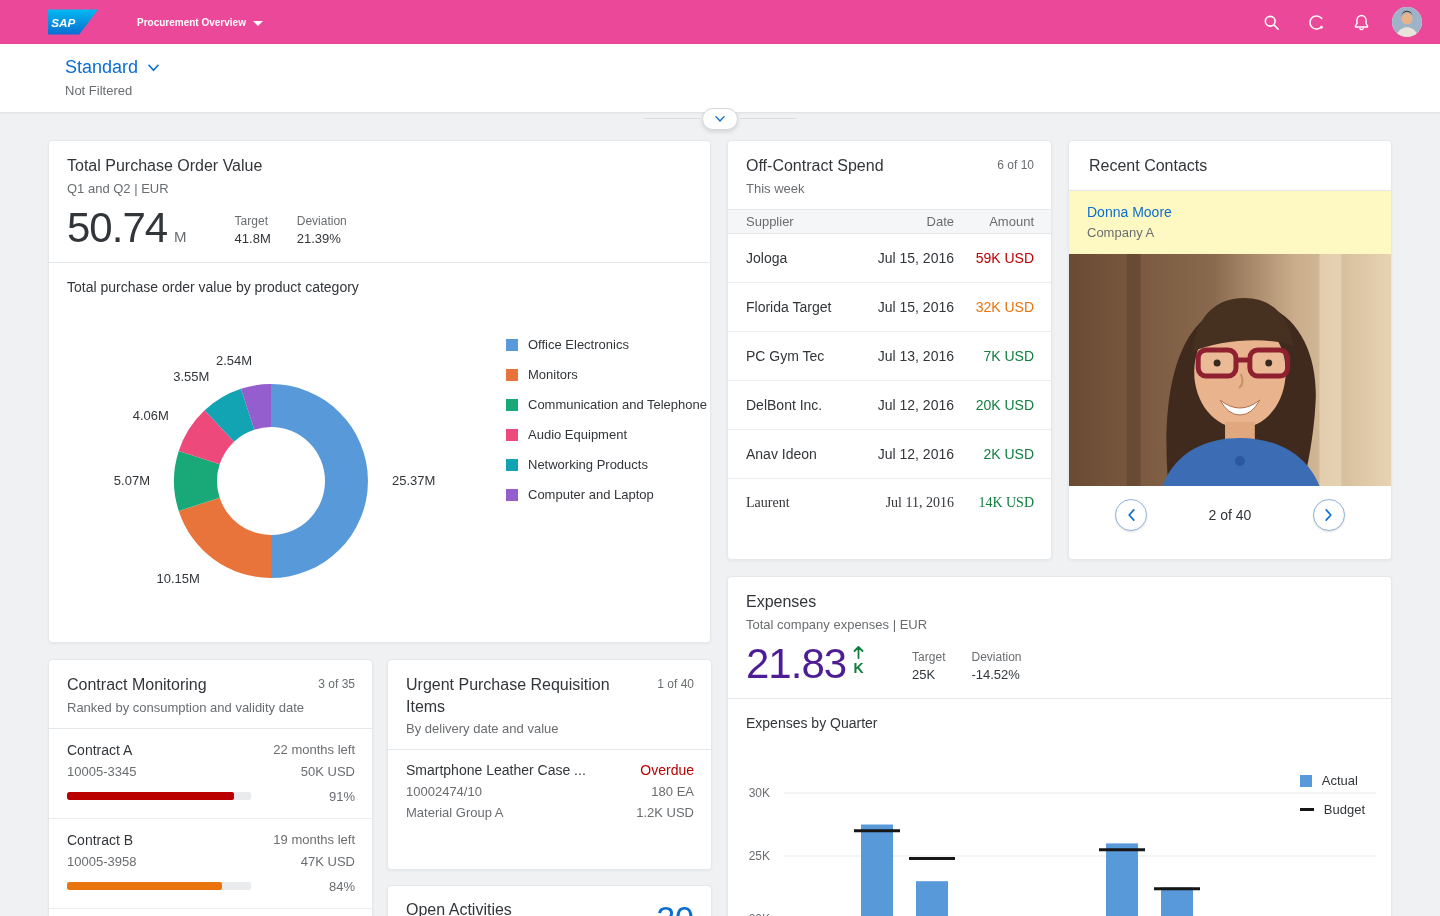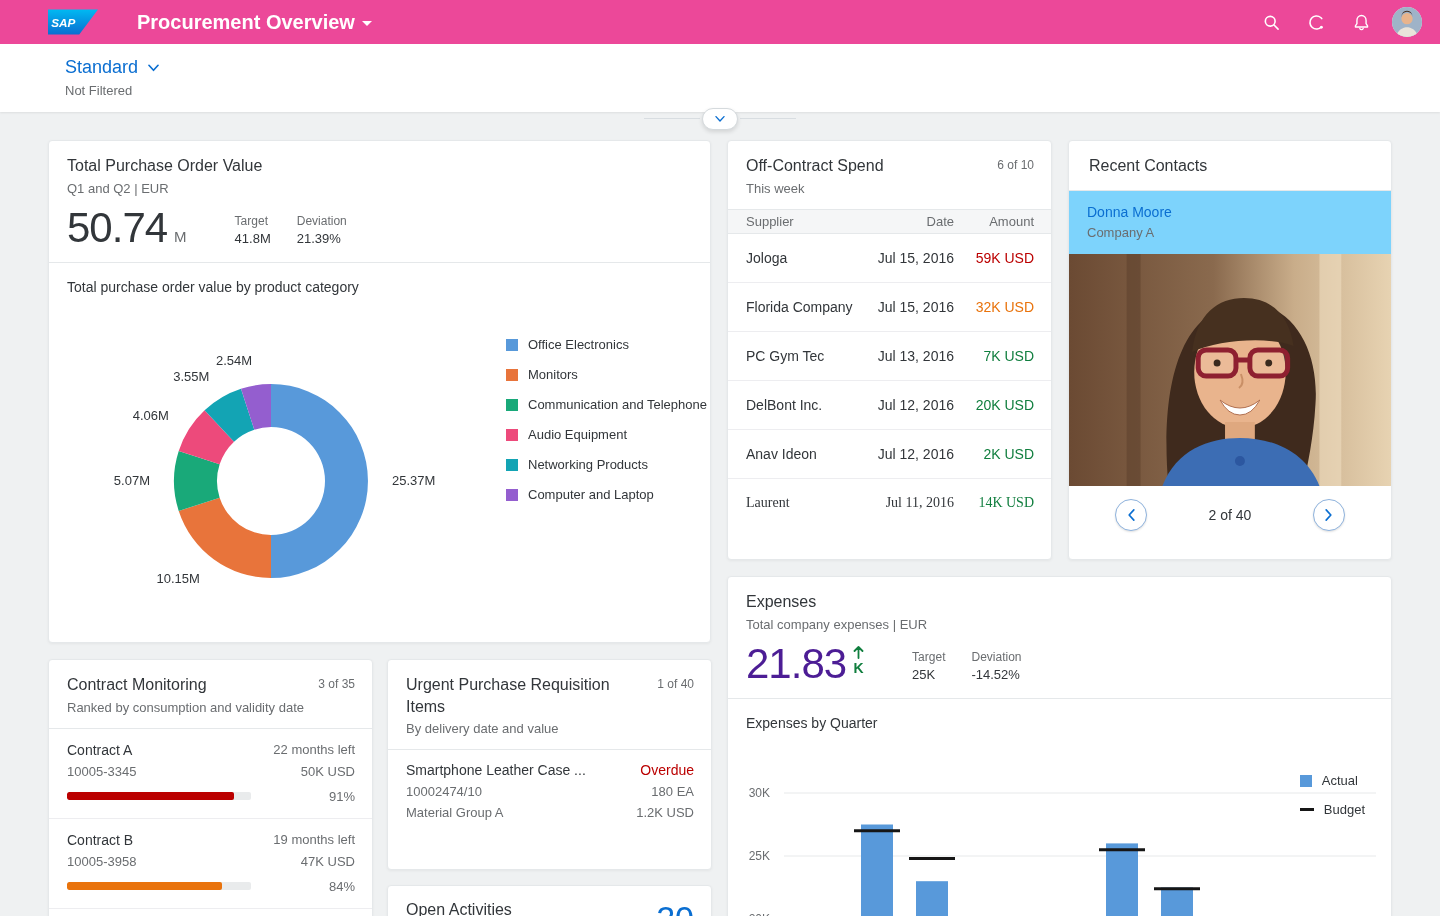--- a/index.html
+++ b/index.html
@@ -8,21 +8,21 @@
     font-family:"Liberation Sans","DejaVu Sans",sans-serif;
     background:#eff1f2; color:#32363a; position:relative;
   }
   button { font-family:inherit; }
 
   
   .shell { position:absolute; top:0; left:0; width:1440px; height:44px; background:#ec4899;
     display:flex; align-items:center; justify-content:space-between; padding:0 18px 0 48px; z-index:20; }
   .shell-left { display:flex; align-items:center; gap:16px; }
   .app-title-btn { display:flex; align-items:center; gap:7px; background:none; border:none; cursor:pointer; }
-  .app-title-text { color:#fff; font-size:20px; font-weight:bold; white-space:nowrap;padding-left:23px; }
+  .app-title-text { color:#fff; font-size:10px; font-weight:bold; white-space:nowrap;padding-left:23px; }
   .caret-down { width:0; height:0; border-left:5px solid transparent; border-right:5px solid transparent; border-top:5px solid #fff; margin-top:2px; }
   .shell-right { display:flex; align-items:center; gap:9px; }
   .shell-btn { width:36px; height:36px; background:none; border:none; border-radius:50%;
     display:flex; align-items:center; justify-content:center; cursor:pointer; }
   .avatar-btn { width:30px; height:30px; border-radius:50%; overflow:hidden; border:none; padding:0; cursor:pointer; margin-left:4px; }
   .avatar-btn svg { display:block; }
 
   
   .page-header { position:absolute; top:44px; left:0; width:1440px; height:68px; background:#fff;
     padding:13px 48px 0 65px; box-shadow:0 1px 2px rgba(0,0,0,0.08); z-index:5; }
@@ -72,21 +72,21 @@
   .table-row { display:grid; grid-template-columns:1fr 90px 80px; padding:0 17px 0 18px; height:49px;
     align-items:center; font-size:14px; border-bottom:1px solid #ededf0; cursor:pointer; background:#fff; }
   .table-row:last-child { border-bottom:none;font-family:Liberation Serif, serif; }
   .t-right { text-align:right; white-space:nowrap; }
   .amount.error { color:#bb0000; }
   .amount.warning { color:#e9730c; }
   .amount.good { color:#107e3e; }
 
   
   #card-contacts .card-head { padding-bottom:13px; border-bottom:1px solid #e5e8ea;padding-left:20px; }
-  .contact-block { padding:13px 18px 14px; background:#7dd3fc; }
+  .contact-block { padding:13px 18px 14px; background:#fef9c3; }
   .contact-name { font-size:14px; color:#0a6ed1; cursor:pointer; }
   .contact-company { font-size:13px; color:#6a6d70; margin-top:5px; }
   .contact-photo { display:block; width:322px; height:232px; }
   .carousel { height:58px; display:flex; align-items:center; justify-content:space-between; padding:0 46px; }
   .car-btn { width:32px; height:32px; border-radius:50%; background:#fff; border:1px solid #8fb3dd;
     display:flex; align-items:center; justify-content:center; cursor:pointer; box-shadow:0 1px 2px rgba(0,0,0,0.12); flex:none; }
   .car-text { font-size:14px; color:#32363a; white-space:nowrap; }
 
   
   .contract-entry { padding:13px 17px 14px 18px; border-bottom:1px solid #ededf0; cursor:pointer; }
@@ -258,21 +258,21 @@
     <span class="t-right">Date</span>
     <span class="t-right">Amount</span>
   </div>
   <div id="offcontract-body">
       <div class="table-row">
         <span>Jologa</span>
         <span class="t-right">Jul 15, 2016</span>
         <span class="t-right amount error">59K USD</span>
       </div>
       <div class="table-row">
-        <span>Florida Company</span>
+        <span>Florida Target</span>
         <span class="t-right">Jul 15, 2016</span>
         <span class="t-right amount warning">32K USD</span>
       </div>
       <div class="table-row">
         <span>PC Gym Tec</span>
         <span class="t-right">Jul 13, 2016</span>
         <span class="t-right amount good">7K USD</span>
       </div>
       <div class="table-row">
         <span>DelBont Inc.</span>

